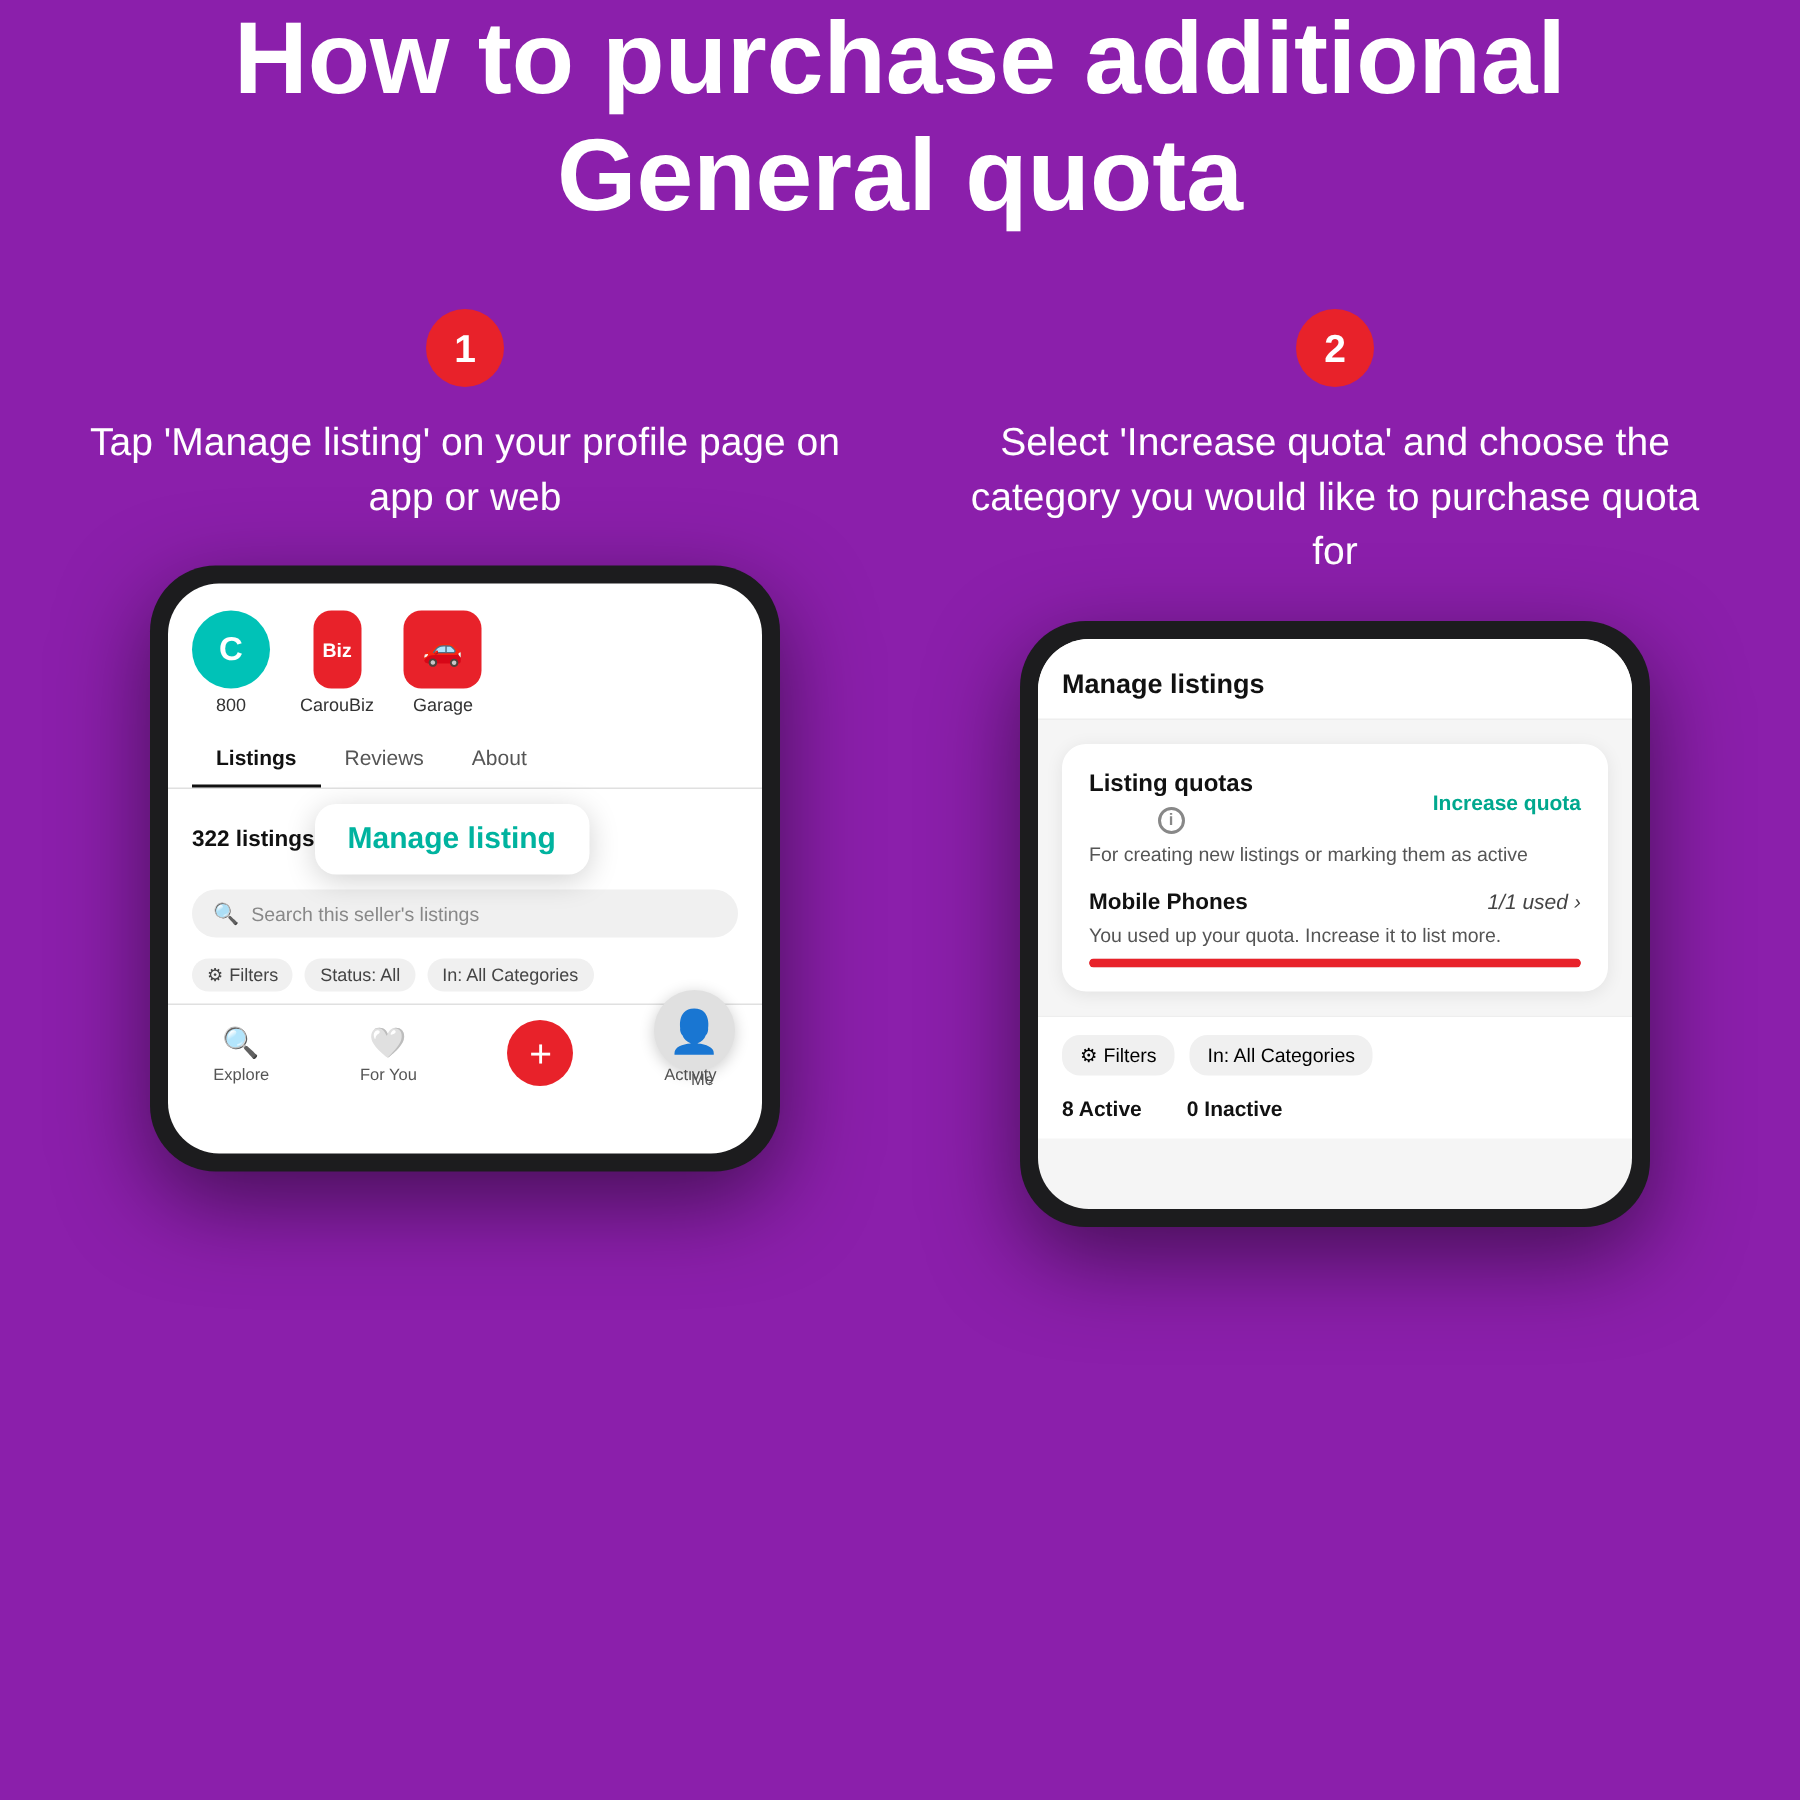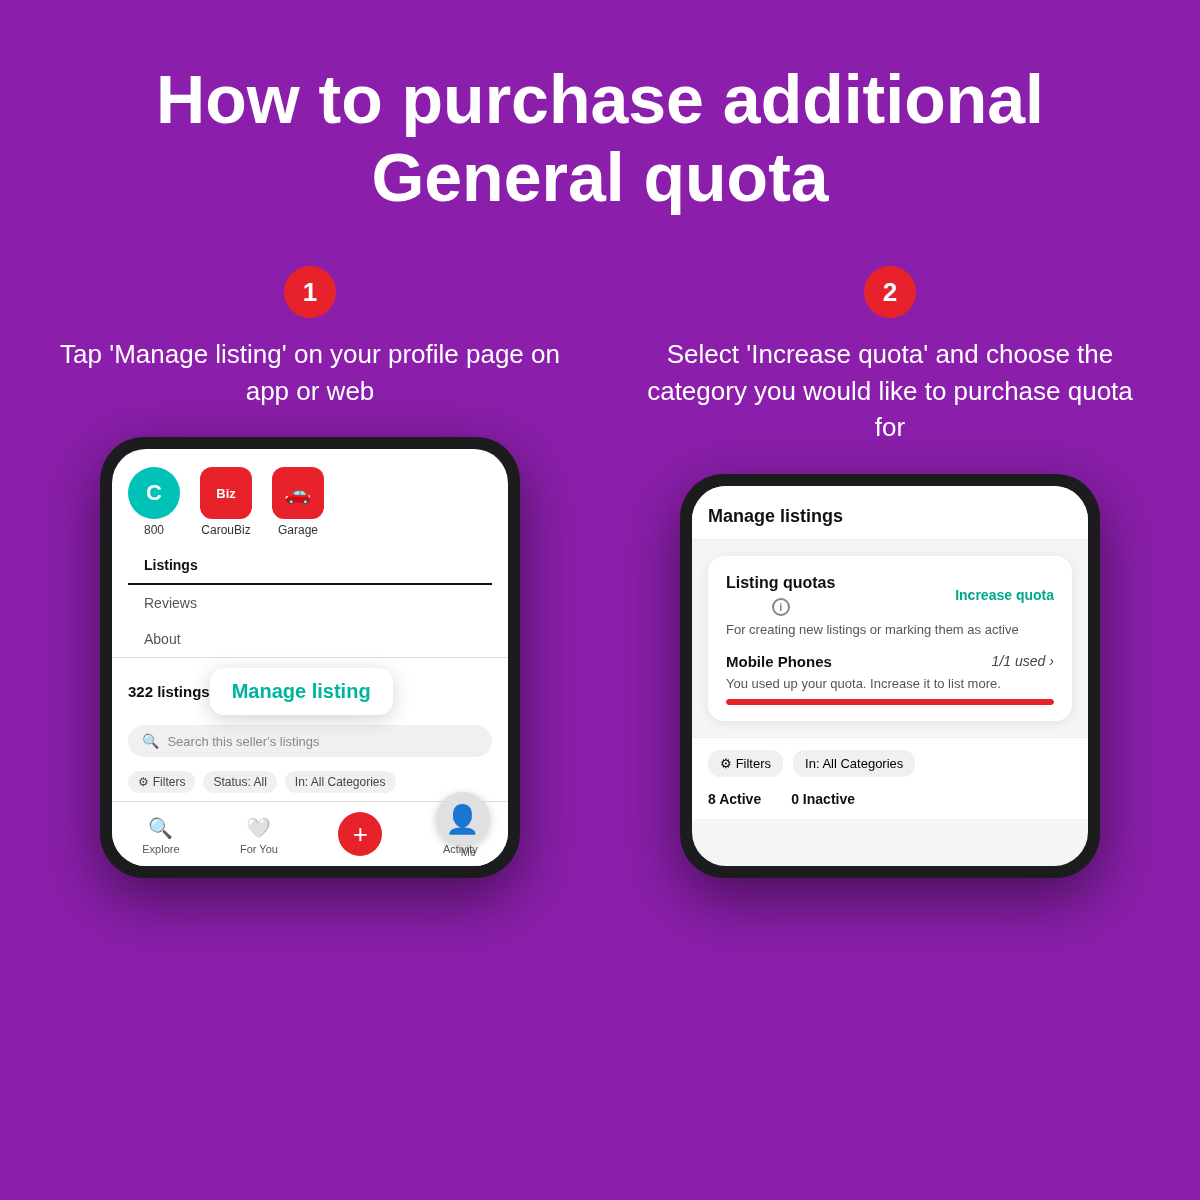--- a/index.html
+++ b/index.html
@@ -13,21 +13,20 @@
       display: flex;
       flex-direction: column;
       align-items: center;
     }
 
     .main-title {
       color: #fff;
       font-size: 68px;
       font-weight: 900;
       text-align: center;
-      margin-top: 60px;
       line-height: 1.15;
       padding: 0 60px;
     }
 
     .steps-row {
       display: flex;
       flex-direction: row;
       justify-content: center;
       align-items: flex-start;
       width: 100%;
@@ -111,21 +110,21 @@
     }
 
     .account-item {
       display: flex;
       flex-direction: column;
       align-items: center;
       gap: 4px;
     }
 
     .account-icon-biz {
-      width: 52px;
+      width: 32px;
       height: 52px;
       border-radius: 12px;
       background: #E8222A;
       display: flex;
       align-items: center;
       justify-content: center;
       color: #fff;
       font-size: 13px;
       font-weight: 800;
     }
@@ -143,21 +142,20 @@
 
     .account-label {
       font-size: 12px;
       color: #333;
     }
 
     .profile-tabs {
       display: flex;
       border-bottom: 1px solid #e0e0e0;
       padding: 0 16px;
-      flex-direction: column;
     }
 
     .profile-tab {
       padding: 10px 16px;
       font-size: 14px;
       color: #555;
       cursor: pointer;
     }
 
     .profile-tab.active {

